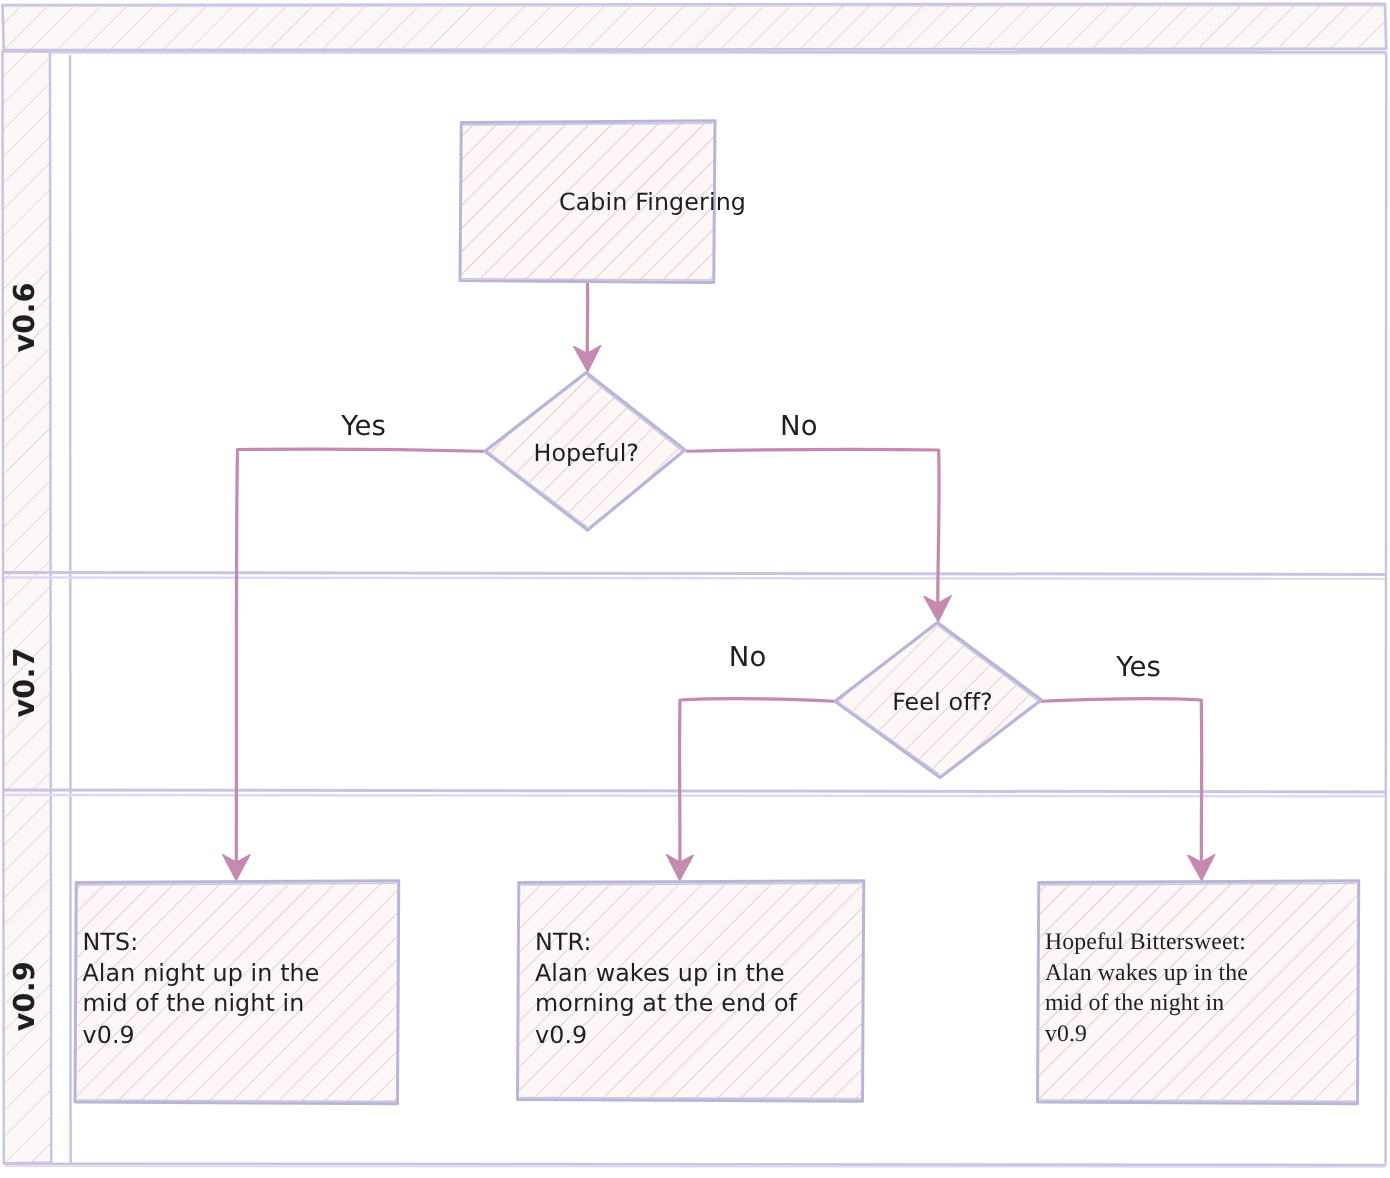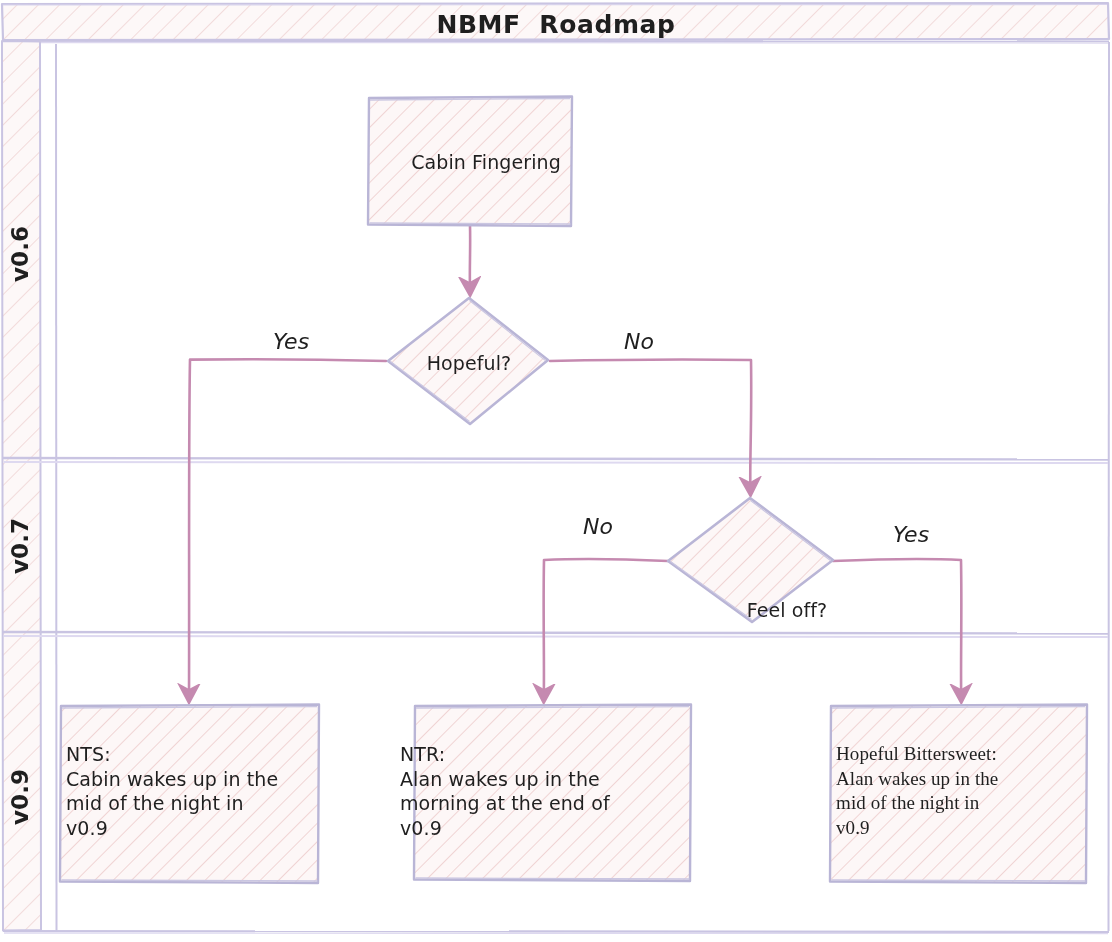--- a/index.html
+++ b/index.html
@@ -24,21 +24,21 @@
     text-align:center;width:100%;
   }
   .lane-lbl{
     font-size:23px;font-weight:700;
     transform-origin:50% 50%;
     transform:rotate(-90deg);
     text-align:center;
   }
   .node-lbl{font-size:19px;text-align:center;width:100%;}
   .box-lbl{font-size:19px;text-align:left;}
-  .edge-lbl{font-size:22px;font-style:italic;}
+  .edge-lbl{font-size:22px;}
 </style>
 </head>
 <body>
 
 <div id="stage">
 
   <svg width="1112" height="942" viewBox="0 0 1112 942">
     <defs>
       <pattern id="hatch" width="13" height="13" patternTransform="rotate(45)" patternUnits="userSpaceOnUse">
         <rect width="13" height="13" fill="#fdf7f7"></rect>
@@ -152,38 +152,37 @@
     </g>
 
     
     <g>
       <path d="M831,706 L1087,704.5 L1086,883 L830,881.5 Z" fill="url(#hatch)" stroke="#b9b5d6" stroke-width="2.4" stroke-linejoin="round"></path>
       <path d="M832,708 L1085,706.6" fill="none" stroke="#cac6e1" stroke-width="1.3"></path>
       <path d="M831.5,880 L1085.5,881" fill="none" stroke="#cac6e1" stroke-width="1.3"></path>
     </g>
   </svg>
 
-  <div class="lbl title-lbl" style="left:0;top:9px;">NBMF  Roadmap</div>
 
   <div class="lbl lane-lbl" style="left:-19px;top:239px;width:80px;">v0.6</div>
   <div class="lbl lane-lbl" style="left:-19px;top:531px;width:80px;">v0.7</div>
   <div class="lbl lane-lbl" style="left:-19px;top:782px;width:80px;">v0.9</div>
 
-  <div class="lbl node-lbl" style="left:368px;top:150px;width:236px;">Cabin Fingering</div>
+  <div class="lbl node-lbl" style="left:368px;top:150px;width:236px;padding-left:36px;">Cabin Fingering</div>
 
   <div class="lbl node-lbl" style="left:388px;top:351px;width:162px;">Hopeful?</div>
 
-  <div class="lbl node-lbl" style="left:704px;top:550px;width:166px;margin-top:48px;">Feel off?</div>
+  <div class="lbl node-lbl" style="left:671px;top:550px;width:166px;">Feel off?</div>
 
   <div class="lbl box-lbl" style="left:66px;top:742px;width:250px;">NTS:
-Cabin wakes up in the
+Alan night up in the
 mid of the night in
 v0.9</div>
 
-  <div class="lbl box-lbl" style="left:400px;top:742px;width:268px;">NTR:
+  <div class="lbl box-lbl" style="left:428px;top:742px;width:268px;">NTR:
 Alan wakes up in the
 morning at the end of
 v0.9</div>
 
   <div class="lbl box-lbl" style="left:836px;top:742px;width:250px;font-family:Liberation Serif, serif;">Hopeful Bittersweet:
 Alan wakes up in the
 mid of the night in
 v0.9</div>
 
   <div class="lbl edge-lbl" style="left:273px;top:328px;">Yes</div>

